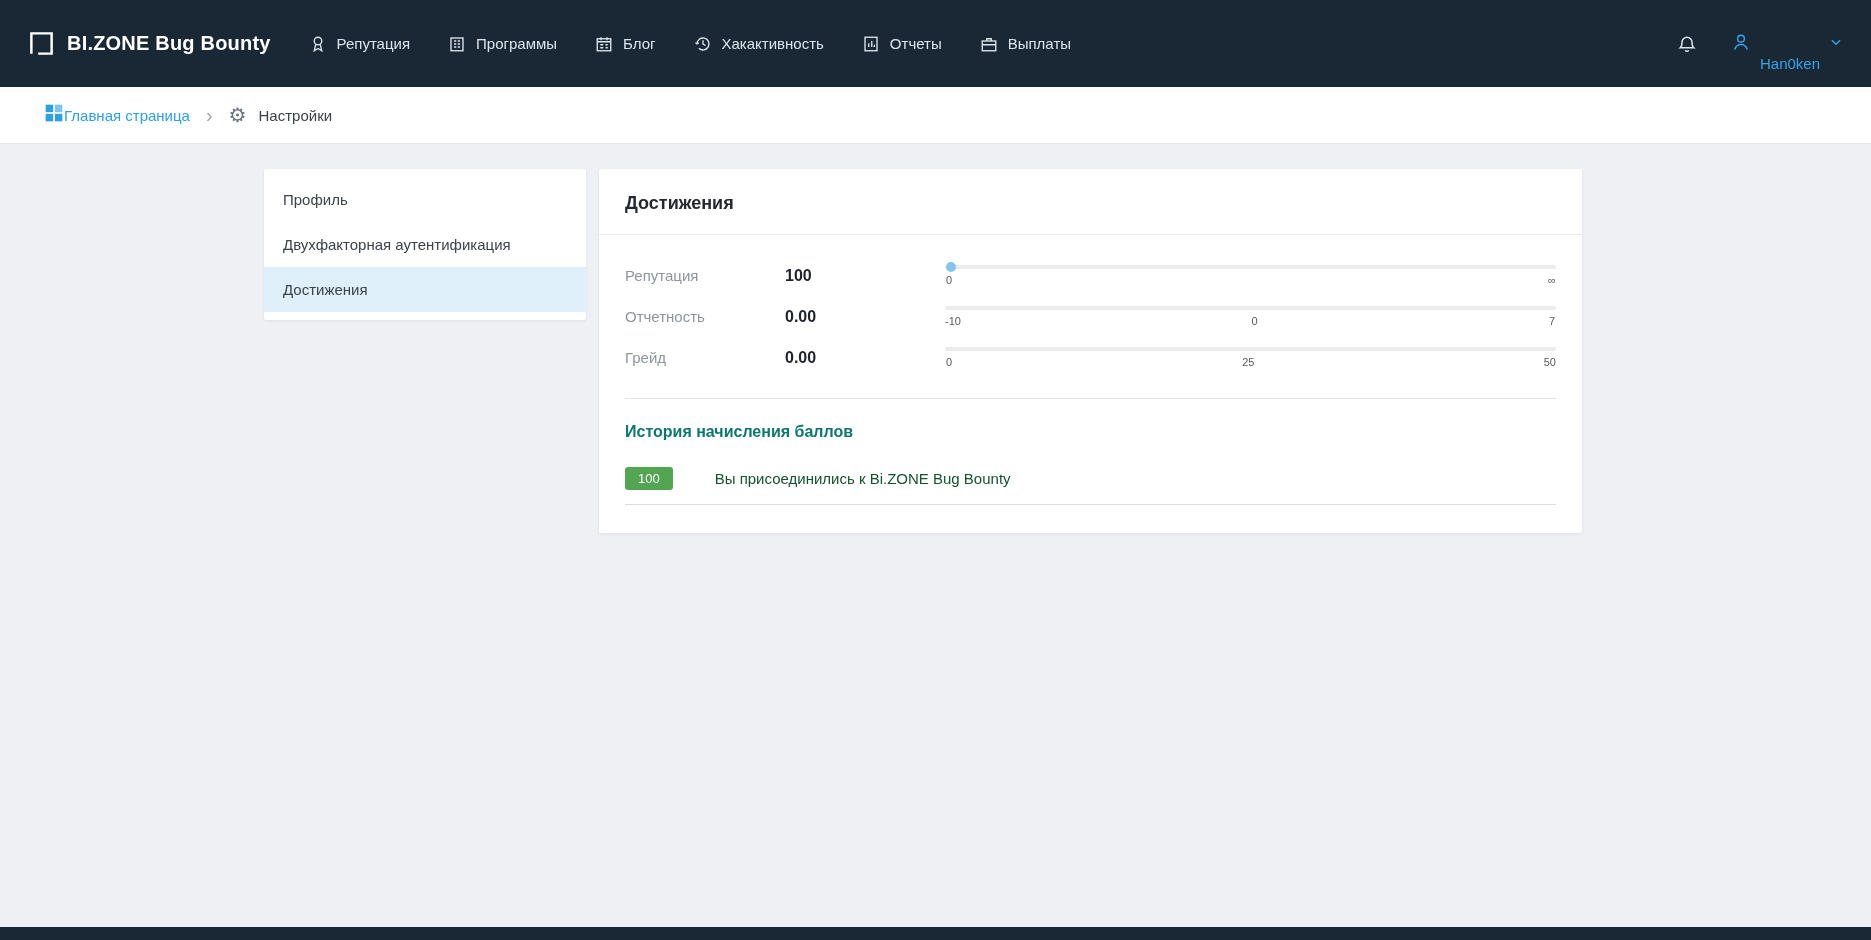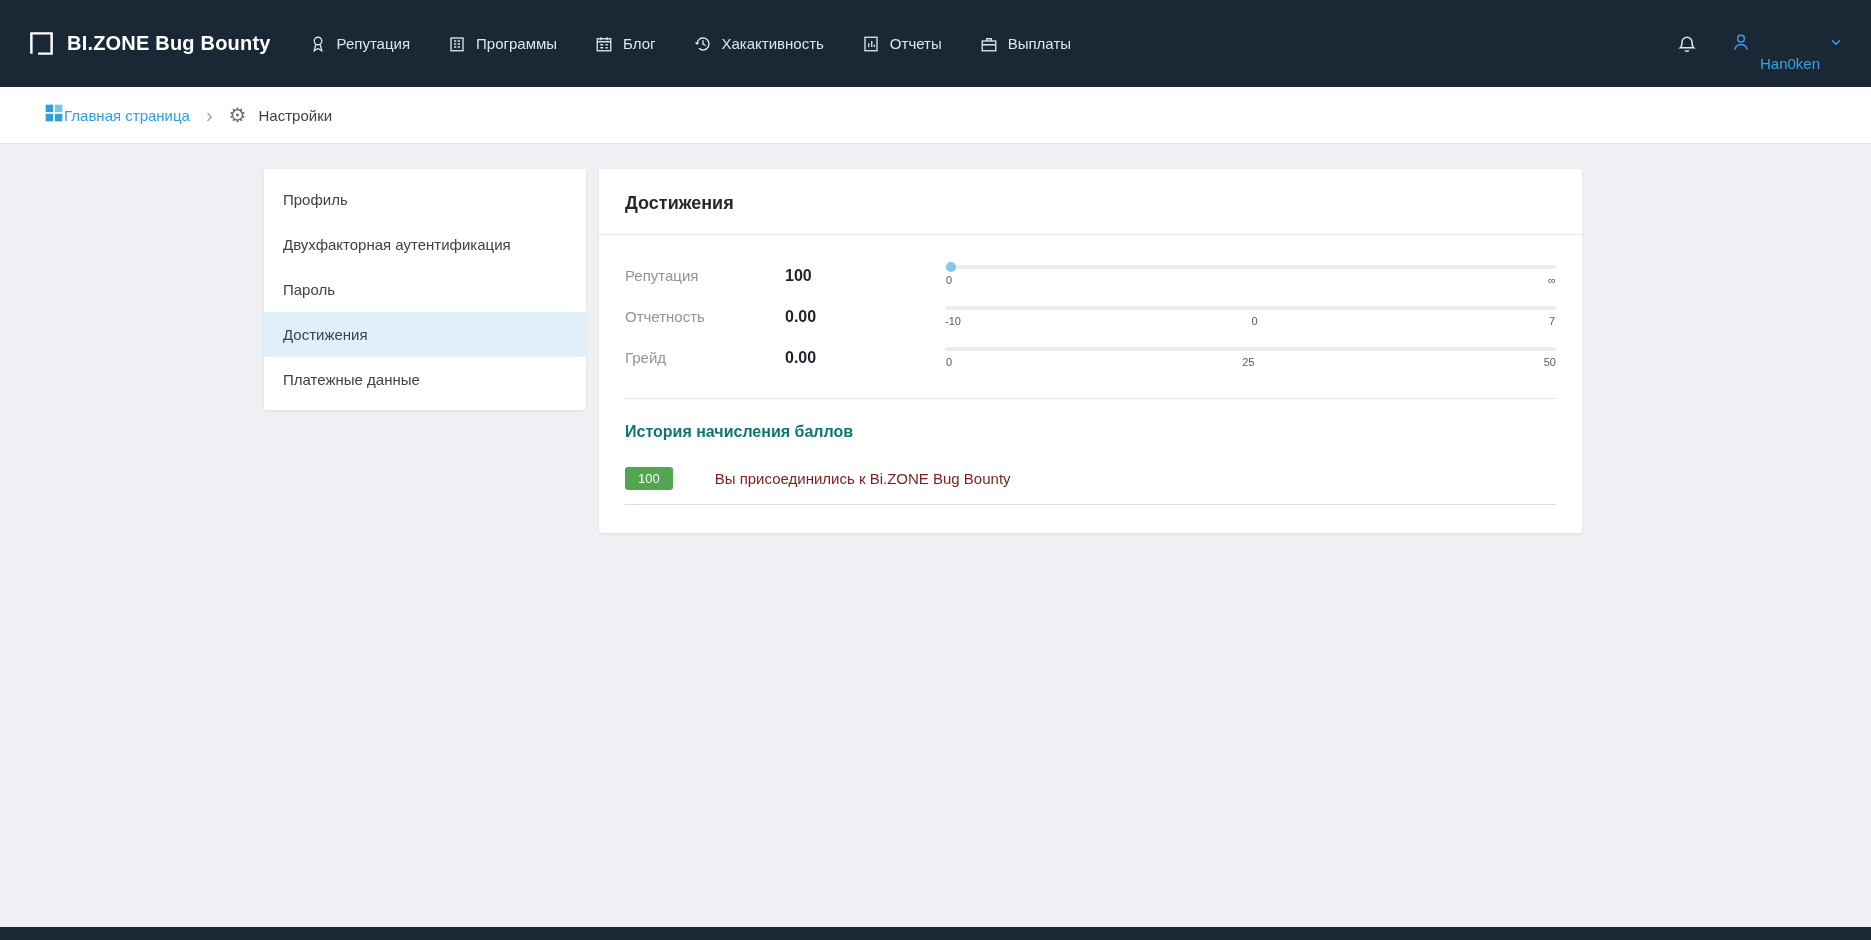--- a/index.html
+++ b/index.html
@@ -55,21 +55,21 @@
   .track { position:relative; height:4px; background:#ececec; border-radius:3px; }
   .dot { position:absolute; top:50%; width:10px; height:10px; background:#84c5ee; border-radius:50%; transform:translate(-30%,-50%); }
   .scale { display:flex; justify-content:space-between; margin-top:5px; font-size:11px; color:#555b61; }
   .scale span { min-width:8px; text-align:center; }
   .section-divider { border-bottom:1px solid #e3e5e8; margin:4px 26px 0 26px; }
 
   .history { padding:24px 26px 0 26px; }
   .history-title { font-size:16px; font-weight:bold; color:#0f766e; margin-bottom:26px; }
   .history-row { display:flex; align-items:center; gap:42px; padding-bottom:14px; border-bottom:1px solid #d9dcdf; }
   .points-badge { background:#53a551; color:#ffffff; font-size:13px; padding:4px 13px; border-radius:3px; }
-  .history-text { font-size:15px; color:#7f1d1d; }
+  .history-text { font-size:15px; color:#14532d; }
 
   .footer-strip { position:absolute; left:0; bottom:0; width:100%; height:13px; background:#1a2836; }
 </style>
 </head>
 <body>
 
 <header class="topnav">
   <div class="logo">
     <span class="logo-mark">
       <svg width="27" height="27" viewBox="0 0 24 24" fill="none" stroke="#ffffff" stroke-width="2.2">
@@ -178,23 +178,21 @@
     <span class="gear">⚙</span>
     <span>Настройки</span>
   </span>
 </div>
 
 <div class="main-wrap">
 
   <aside class="card settings-card">
     <div class="side-item">Профиль</div>
     <div class="side-item">Двухфакторная аутентификация</div>
-    <div class="side-item">Пароль</div>
     <div class="side-item active">Достижения</div>
-    <div class="side-item">Платежные данные</div>
   </aside>
 
   <section class="card content-card">
     <h2 class="card-title">Достижения</h2>
     <div class="hdr-divider"></div>
 
     <div class="metrics">
 
       <div class="metric-row">
         <span class="m-label">Репутация</span>

